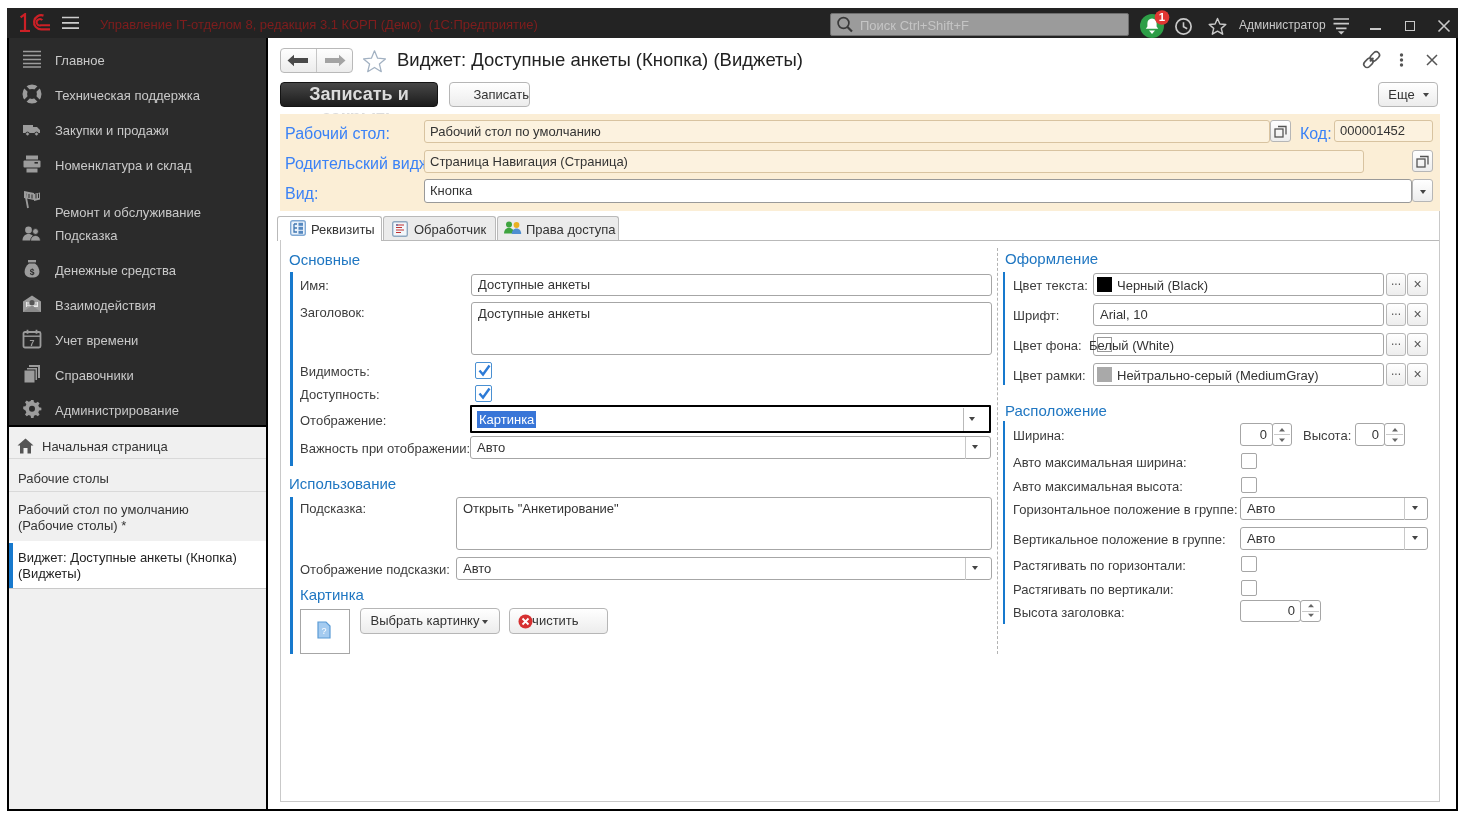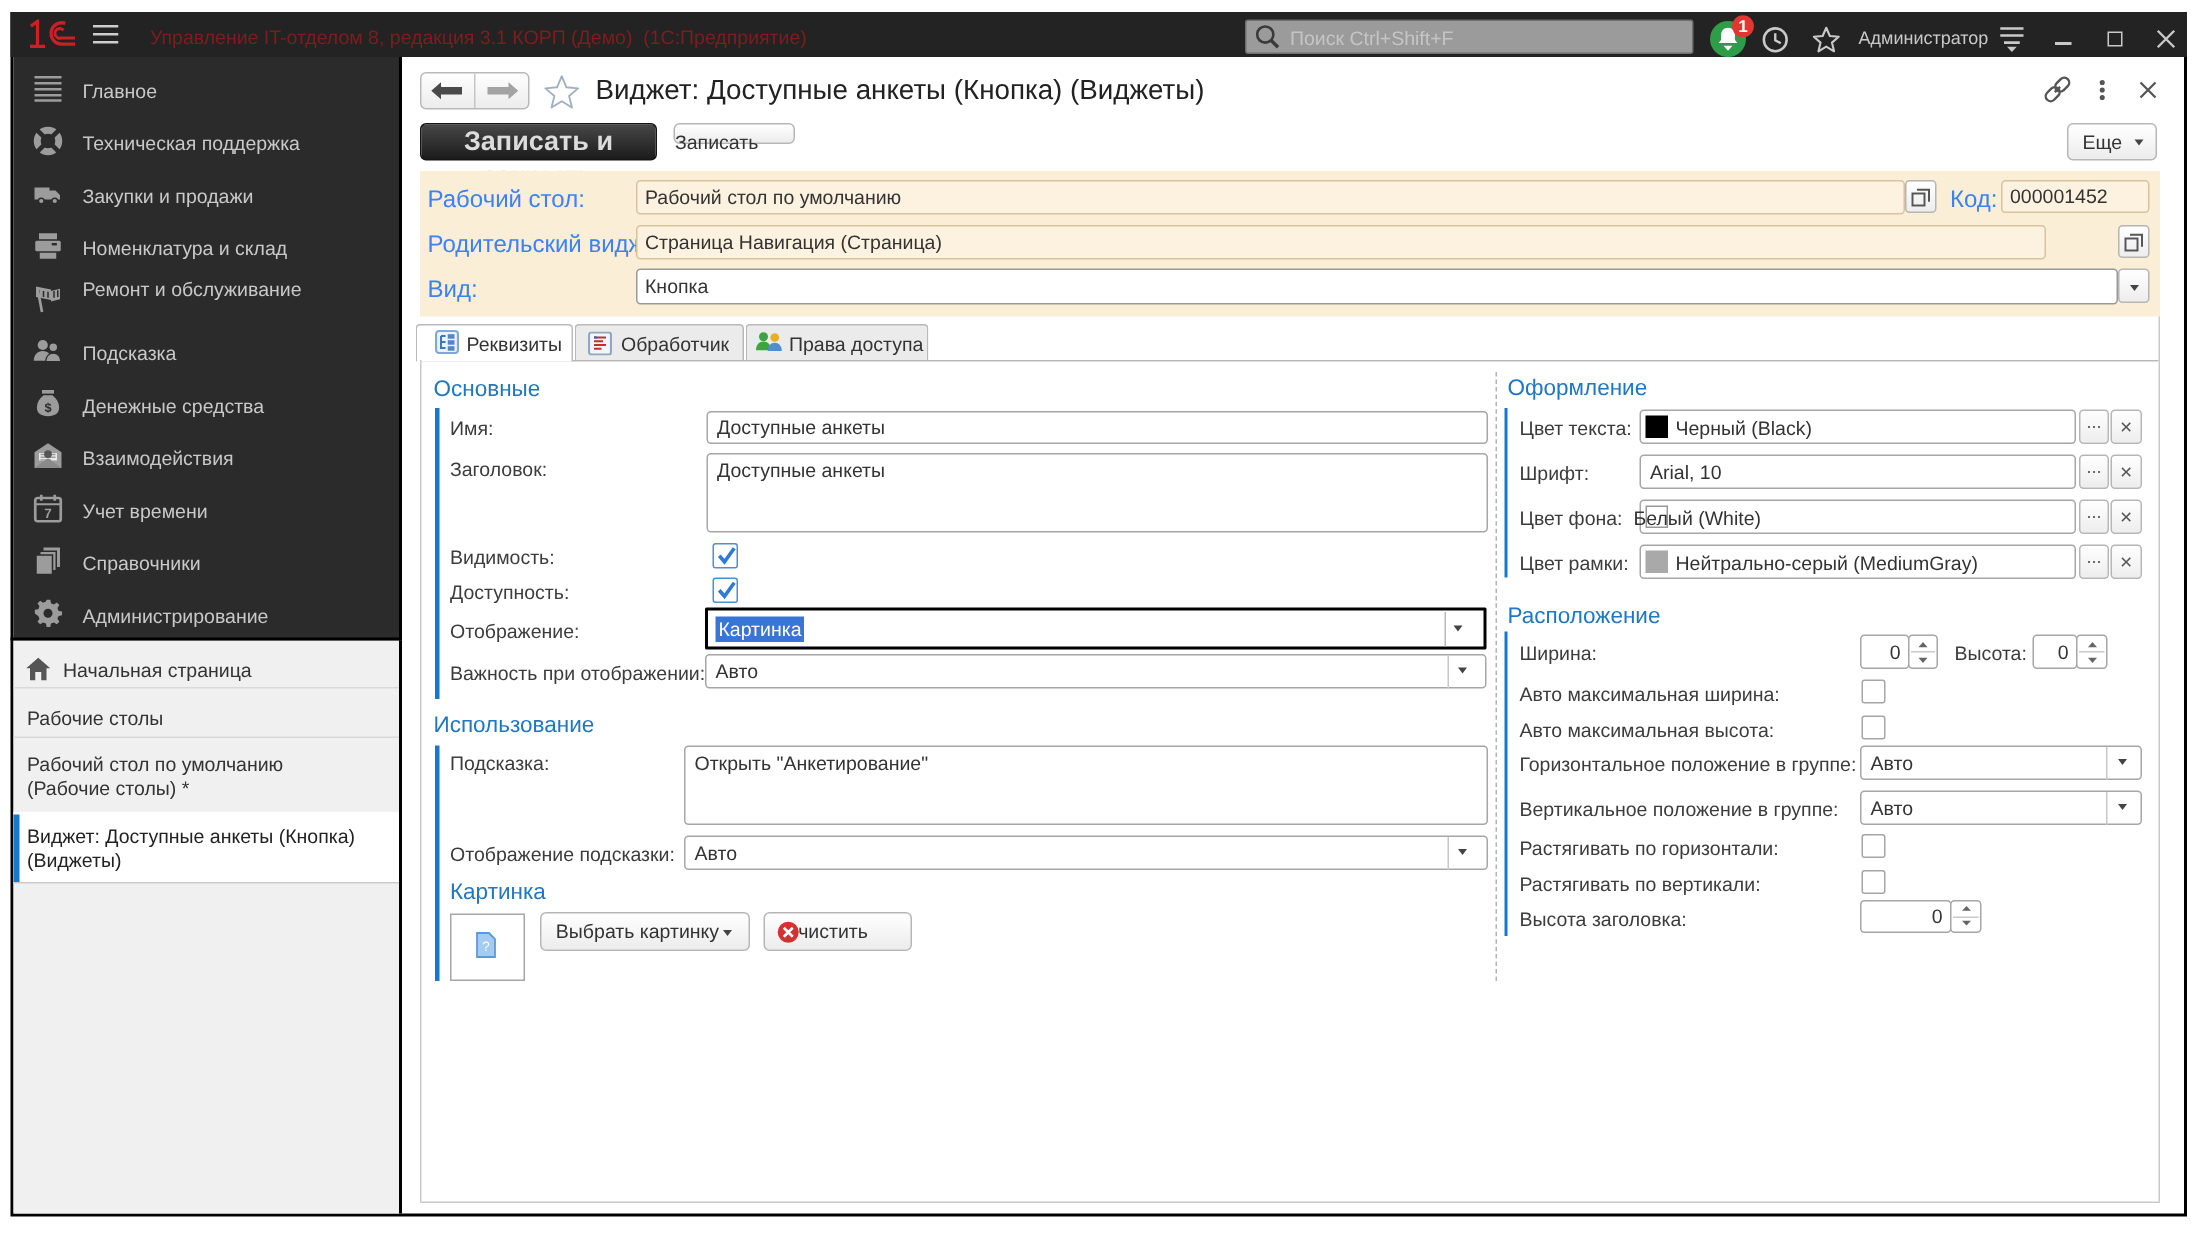--- a/index.html
+++ b/index.html
@@ -58,21 +58,21 @@
  <rect x="4.5" y="14.5" width="11" height="4" fill="#9c9c9c"></rect>
  <rect x="12.5" y="8" width="3.4" height="1.6" fill="#2b2b2b"></rect>
 </svg>
 <div class="mtxt" style="left:55px;top:157.5px">Номенклатура и склад</div>
 <svg class="abs" style="left:22px;top:189px" width="20" height="20" viewBox="0 0 20 20">
  <path d="M2,2 L12,4 L12,11 L2,9 z" fill="#9c9c9c"></path>
  <path d="M12,5 L18,3.5 L18,10.5 L12,12z" fill="#9c9c9c"></path>
  <path d="M4,4.5v4M7,5v4M10,5.5v4M14,5v4.5M16.5,4.5v4.5" stroke="#2b2b2b" stroke-width="1"></path>
  <path d="M3,3 L6,19" stroke="#9c9c9c" stroke-width="1.8"></path>
 </svg>
-<div class="mtxt" style="left:55px;top:185px">Ремонт и обслуживание</div>
+<div class="mtxt" style="left:55px;top:205px">Ремонт и обслуживание</div>
 <svg class="abs" style="left:22px;top:224px" width="20" height="20" viewBox="0 0 20 20">
  <circle cx="6.5" cy="6" r="3.4" fill="#9c9c9c"></circle>
  <path d="M0.5,16.5 c0,-4 2.5,-6.5 6,-6.5 c3.5,0 6,2.5 6,6.5 z" fill="#9c9c9c"></path>
  <circle cx="13.5" cy="7.5" r="2.9" fill="#9c9c9c" stroke="#2b2b2b" stroke-width="0.8"></circle>
  <path d="M8.5,17 c0,-3.4 2.2,-5.6 5,-5.6 c2.8,0 5,2.2 5,5.6 z" fill="#9c9c9c" stroke="#2b2b2b" stroke-width="0.8"></path>
 </svg>
 <div class="mtxt" style="left:55px;top:227.5px">Подсказка</div>
 <svg class="abs" style="left:22px;top:259px" width="20" height="20" viewBox="0 0 20 20">
  <rect x="6" y="1" width="8" height="2.4" fill="#9c9c9c"></rect>
  <path d="M7,4.5 h6 c2.8,2.2 4.4,5 4.4,8.2 c0,3.6 -2.6,5.8 -7.4,5.8 c-4.8,0 -7.4,-2.2 -7.4,-5.8 c0,-3.2 1.6,-6 4.4,-8.2z" fill="#9c9c9c"></path>
@@ -190,21 +190,21 @@
 <svg class="abs" style="left:1398px;top:53px" width="7" height="14" viewBox="0 0 7 14">
  <circle cx="3.5" cy="2" r="1.7" fill="#555"></circle>
     <circle cx="3.5" cy="7" r="1.7" fill="#555"></circle>
     <circle cx="3.5" cy="12" r="1.7" fill="#555"></circle>
 </svg>
 <svg class="abs" style="left:1426px;top:54px" width="12" height="12" viewBox="0 0 12 12">
  <path d="M1,1 L11,11 M11,1 L1,11" stroke="#555" stroke-width="1.5"></path>
 </svg>
 
 <div class="btnd" style="left:280px;top:82px;width:158px;height:25px;line-height:23px;text-align:center">Записать и закрыть</div>
-<div class="btn" style="left:449px;top:82px;width:81px;height:14px;line-height:23px;text-align:left">Записать</div>
+<div class="btn" style="left:449px;top:82px;width:81px;height:25px;line-height:23px;text-align:right">Записать</div>
 <div class="btn" style="left:1378px;top:82px;width:60px;height:25px;line-height:23px;text-align:center;padding-right:13px">Еще<span class="darr" style="right:8px;top:10px"></span></div>
 
 <div class="abs" style="left:280px;top:114px;width:1160px;height:97px;background:#fbeed6"></div>
 <div class="plbl" style="left:285px;top:124.5px">Рабочий стол:</div>
 <div class="pinp" style="left:424px;top:120px;width:846px;height:23px;line-height:21px;padding-left:5px">Рабочий стол по умолчанию</div>
 <div class="sbtn" style="left:1270px;top:120px;width:21px;height:22px"><svg width="13" height="13" viewBox="0 0 13 13" style="margin-top:4px">
  <rect x="1" y="4" width="8" height="8" stroke="#555" stroke-width="1.3" fill="none"></rect>
  <path d="M4,1.5 L12,1.5 L12,9.5" stroke="#555" stroke-width="1.3" fill="none"></path>
     </svg></div>
 <div class="plbl" style="left:1300px;top:124.5px">Код:</div>

